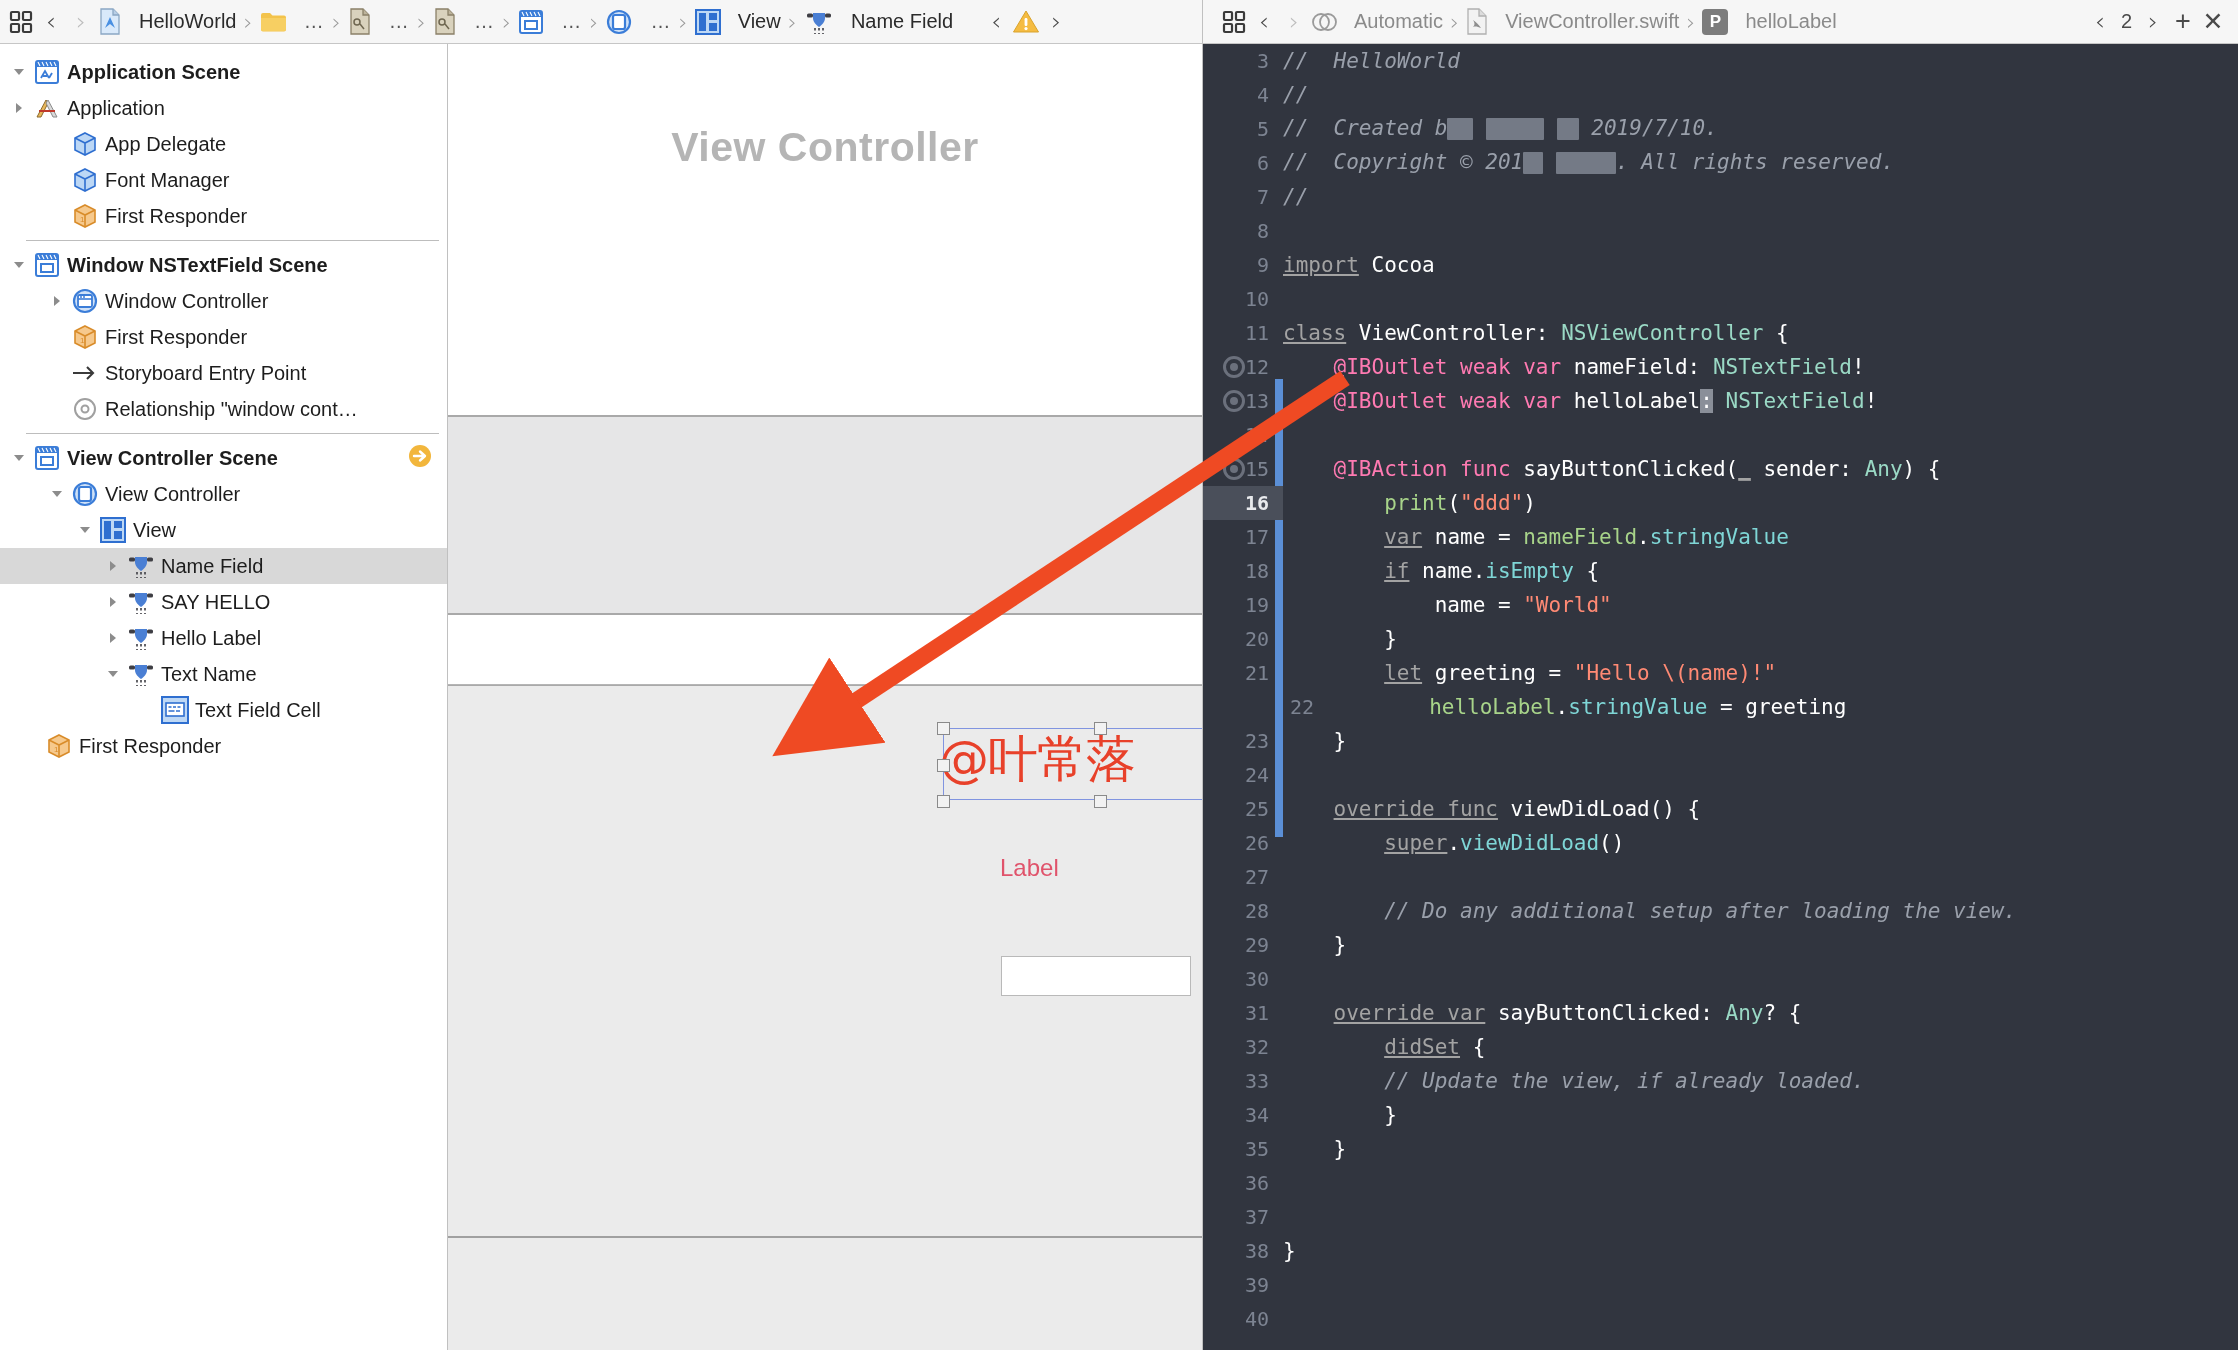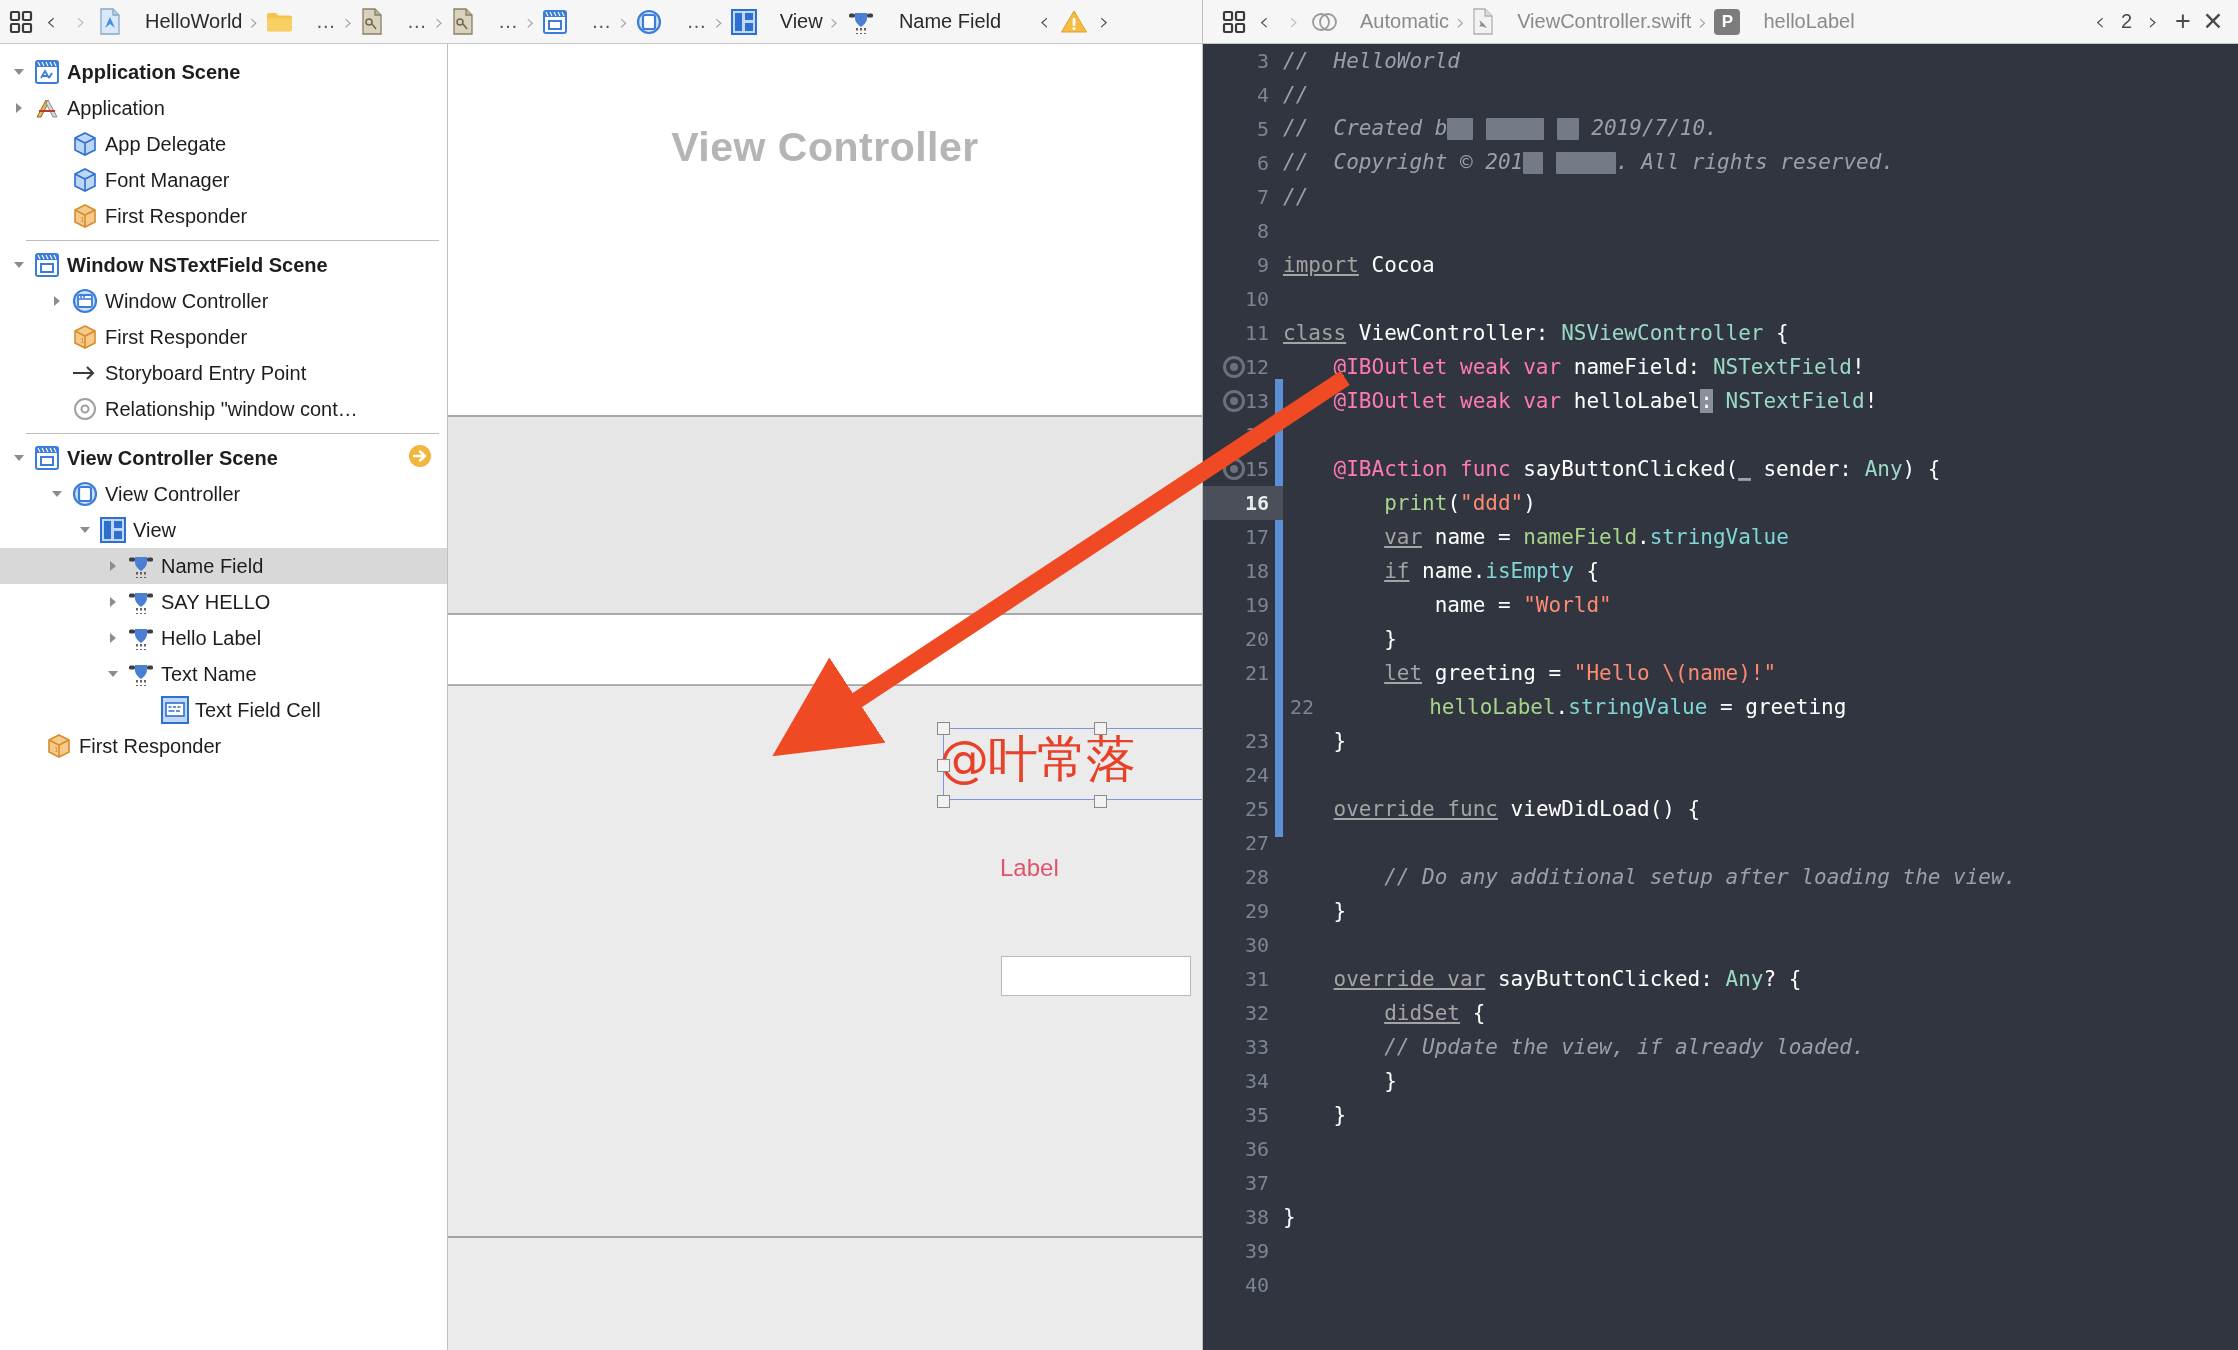--- a/index.html
+++ b/index.html
@@ -31,21 +31,21 @@
   .jb-icon-btn {
     display: flex; align-items: center; justify-content: center;
     width: 30px; height: 30px; flex: 0 0 auto;
   }
   .chev { color: #9a9a9a; font-size: 25px; line-height: 1; font-weight: 300;
           font-family: "DejaVu Sans", sans-serif; }
   .chev.dark { color: #4a4a4a; }
   .chev.light { color: #bdbdbd; }
   .sep { color: #9a9a9a; font-size: 23px; font-weight: 300; padding: 0 5px;
          font-family: "DejaVu Sans", sans-serif; }
-  .jb-seg { display: flex; align-items: center; gap: 23px; padding: 0 2px; flex: 0 0 auto; }
+  .jb-seg { display: flex; align-items: center; gap: 17px; padding: 0 2px; flex: 0 0 auto; }
   .jb-label { font-size: 20px; color: #2b2b2b; white-space: nowrap; }
   .jb-dots { font-size: 20px; color: #555; letter-spacing: 1px; }
   .jb-right-label { font-size: 20px; color: #8a8a8a; white-space: nowrap; }
   .jb-num { font-size: 20px; color: #4a4a4a; padding: 0 6px; }
   .plusglyph { font-size: 27px; color: #4a4a4a; font-weight: 300; line-height: 1; }
   .xglyph { font-size: 25px; color: #4a4a4a; font-weight: 300; line-height: 1; }
 
   
   .bodyrow { display: flex; flex: 1 1 auto; min-height: 0; }
 
@@ -716,20 +716,24 @@
           </div>
           <div class="cl" style="position: relative;">
             <span class="lnumwrap">24</span>
             <span class="ctext"></span>
           </div>
           <div class="cl" style="position: relative;">
             <span class="lnumwrap">25</span>
             <span class="ctext"><span class="c-plain">    </span><span class="c-kw">override func</span><span class="c-plain"> viewDidLoad() {</span></span>
           </div>
           <div class="cl" style="position: relative;">
+            <span class="lnumwrap">26</span>
+            <span class="ctext"><span class="c-plain">        </span><span class="c-kw">super</span><span class="c-plain">.</span><span class="c-mem">viewDidLoad</span><span class="c-plain">()</span></span>
+          </div>
+          <div class="cl" style="position: relative;">
             <span class="lnumwrap">27</span>
             <span class="ctext"></span>
           </div>
           <div class="cl" style="position: relative;">
             <span class="lnumwrap">28</span>
             <span class="ctext"><span class="c-com">        // Do any additional setup after loading the view.</span></span>
           </div>
           <div class="cl" style="position: relative;">
             <span class="lnumwrap">29</span>
             <span class="ctext"><span class="c-plain">    }</span></span>

